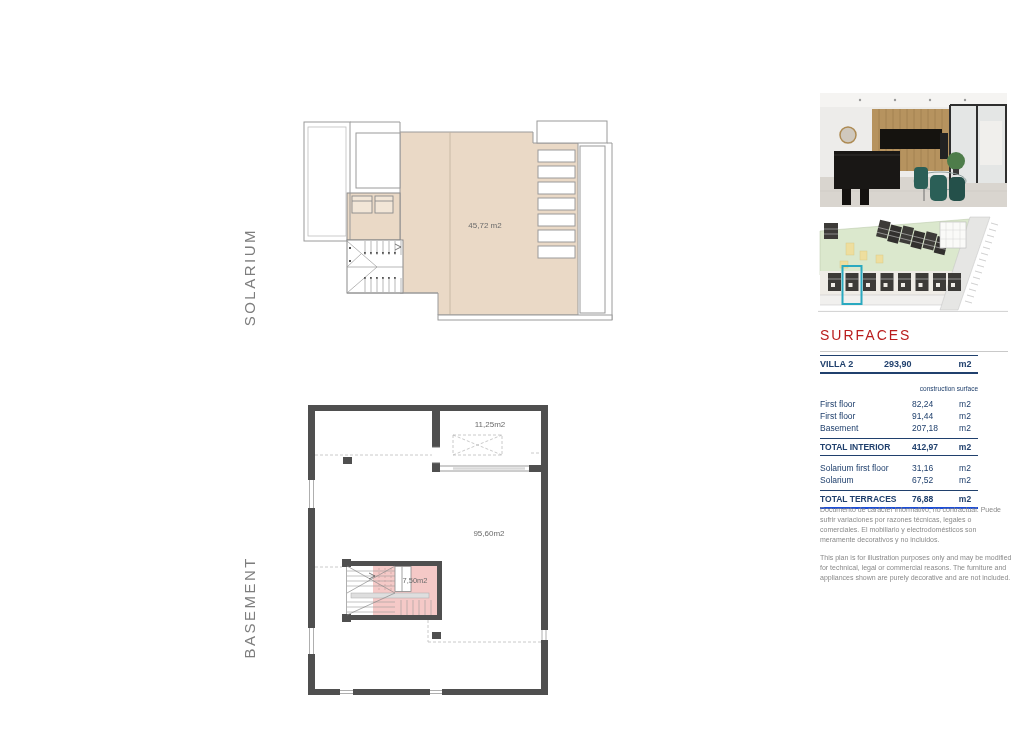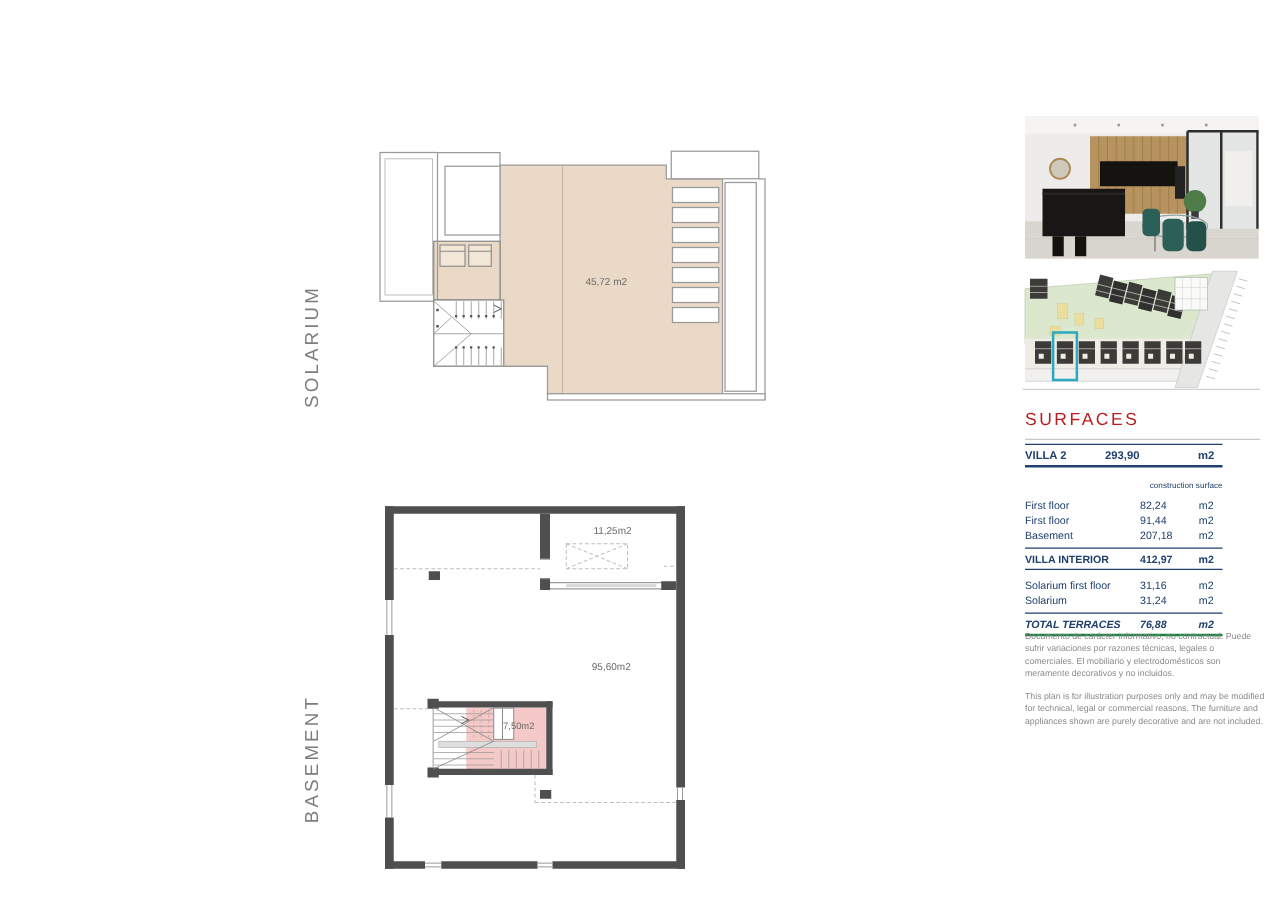--- a/index.html
+++ b/index.html
@@ -27,21 +27,21 @@
   .surfaces{position:absolute;left:820px;top:355px;width:158px;color:#20406d;}
   .srow{display:flex;align-items:baseline;font-size:8.5px;line-height:12px;}
   .srow .n{flex:1;text-align:left;}
   .srow .v{width:40px;text-align:left;}
   .srow .u{width:26px;text-align:center;}
   .srow.head{font-weight:bold;font-size:9px;border-top:1px solid #20406d;
              border-bottom:2px solid #20406d;padding:2px 0;gap:28px;}
   .subhead{font-size:6.5px;text-align:right;margin-top:11px;margin-bottom:6px;color:#20406d;}
   .srow.total{font-weight:bold;border-top:1px solid #20406d;border-bottom:1px solid #20406d;
               padding:2px 0;margin-top:4px;}
-  .srow.total.last{border-bottom:2px solid #15803d;font-style:italic;}
+  .srow.total.last{border-bottom:2px solid #1d4ed8;}
   .gap6{height:6px;}
 
   .disclaimer{position:absolute;left:820px;top:505px;width:192px;color:#8a8a8a;
               font-size:7px;line-height:1.42;}
   .disclaimer p{margin:0 0 8px 0;}
 
   svg text{font-family:"Liberation Sans",sans-serif;}
 </style>
 </head>
 <body>
@@ -402,33 +402,33 @@
       <span class="n">First floor</span>
       <span class="v">91,44</span>
       <span class="u">m2</span>
     </div>
     <div class="srow">
       <span class="n">Basement</span>
       <span class="v">207,18</span>
       <span class="u">m2</span>
     </div>
     <div class="srow total">
-      <span class="n">VILLA INTERIOR</span>
+      <span class="n">TOTAL INTERIOR</span>
       <span class="v">412,97</span>
       <span class="u">m2</span>
     </div>
     <div class="gap6"></div>
     <div class="srow">
       <span class="n">Solarium first floor</span>
       <span class="v">31,16</span>
       <span class="u">m2</span>
     </div>
     <div class="srow">
       <span class="n">Solarium</span>
-      <span class="v">31,24</span>
+      <span class="v">67,52</span>
       <span class="u">m2</span>
     </div>
     <div class="srow total last">
       <span class="n">TOTAL TERRACES</span>
       <span class="v">76,88</span>
       <span class="u">m2</span>
     </div>
   </div>
 
   <div class="disclaimer">

